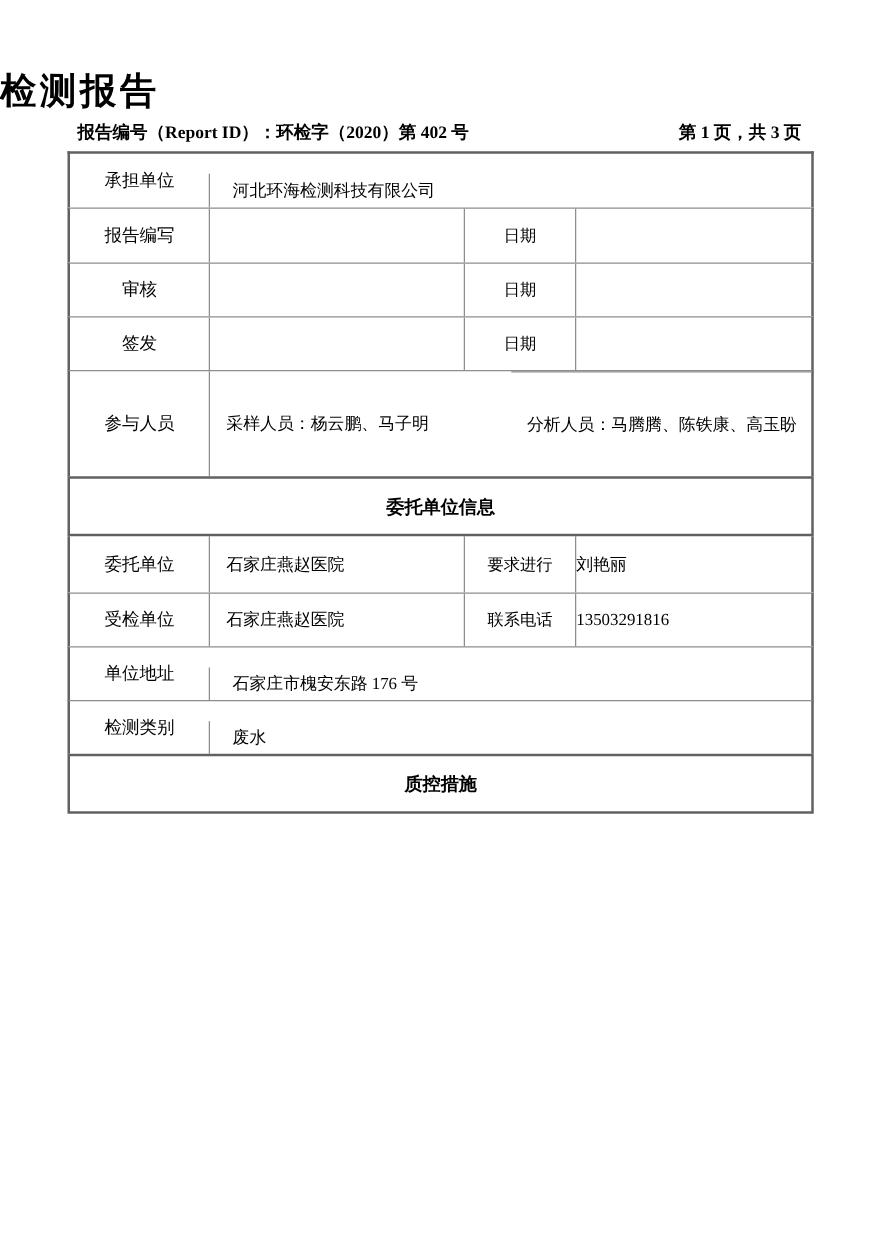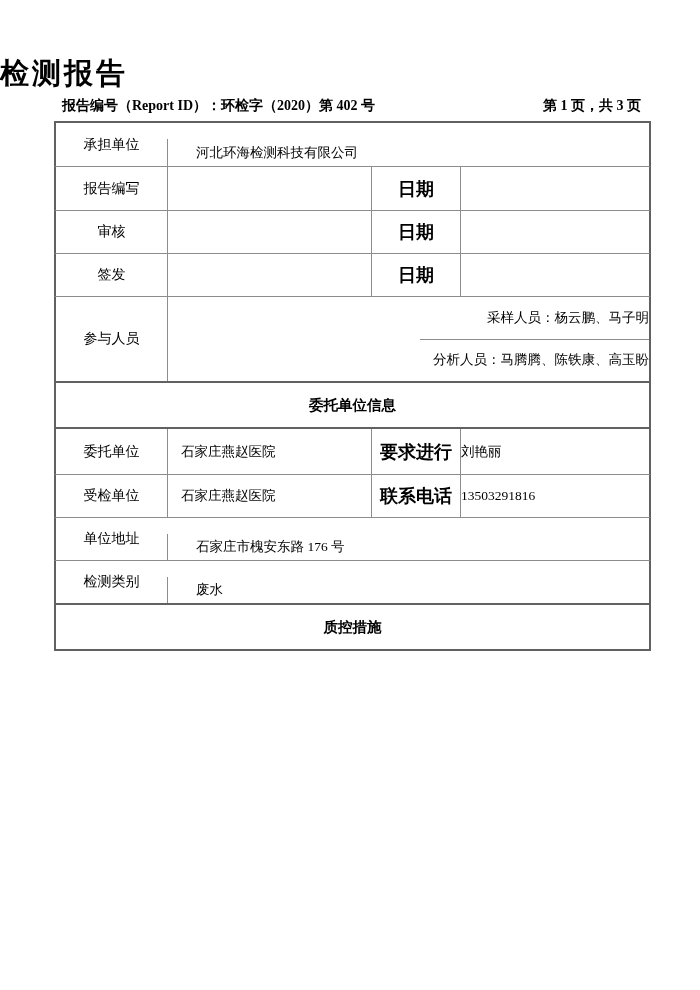--- a/index.html
+++ b/index.html
@@ -37,29 +37,29 @@
   .t-noTop{border-top:none;}
   .t-last{border-bottom:2px solid var(--heavy);}
   .h45{height:45px}.h44{height:44px}.h43{height:43px}
   .h85{height:85px}.h46{height:48px}.h245{height:245px}
   .cell{display:flex;align-items:center;min-width:0;}
   .c-lbl{
     width:111px;flex:0 0 111px;justify-content:center;text-align:center;
     font-family:"Liberation Sans","DejaVu Sans",sans-serif;
     font-weight:400;font-size:14px;
   }
-  .c-val{flex:1;padding-left:28px;font-size:13.5px;border-left:1px solid var(--thin);margin-top:16px;}
+  .c-val{flex:1;padding-left:18px;font-size:13.5px;border-left:1px solid var(--thin);margin-top:16px;}
   .c-mid{width:204px;flex:0 0 204px;padding-left:13px;font-size:13.5px;border-left:1px solid var(--thin);}
   .c-date{
     width:89px;flex:0 0 89px;justify-content:center;text-align:center;
     font-family:"Liberation Sans","DejaVu Sans",sans-serif;
-    font-weight:700;font-size:18px;border-left:1px solid var(--thin);
+    font-weight:400;font-size:13px;border-left:1px solid var(--thin);
   }
   .c-end{flex:1;font-size:13.5px;border-left:1px solid var(--thin);}
-  .p-wrap{flex:1;display:flex;flex-direction:column;border-left:1px solid var(--thin);align-items:flex-end;}
+  .p-wrap{flex:1;display:flex;flex-direction:row;border-left:1px solid var(--thin);}
   .p-sub{flex:1;display:flex;align-items:center;padding-left:13px;font-size:13.5px;}
   .p-sub + .p-sub{border-top:1px solid var(--thin);}
   .c-header{
     flex:1;justify-content:center;text-align:center;
     font-family:"Liberation Sans","DejaVu Sans",sans-serif;
     font-weight:700;font-size:14.5px;
   }
   .qc-cell{flex:1;display:block;padding:84px 14px 0 30px;}
   .qc-item{
     font-size:13px;font-weight:600;line-height:19px;margin:0 0 9px 0;

